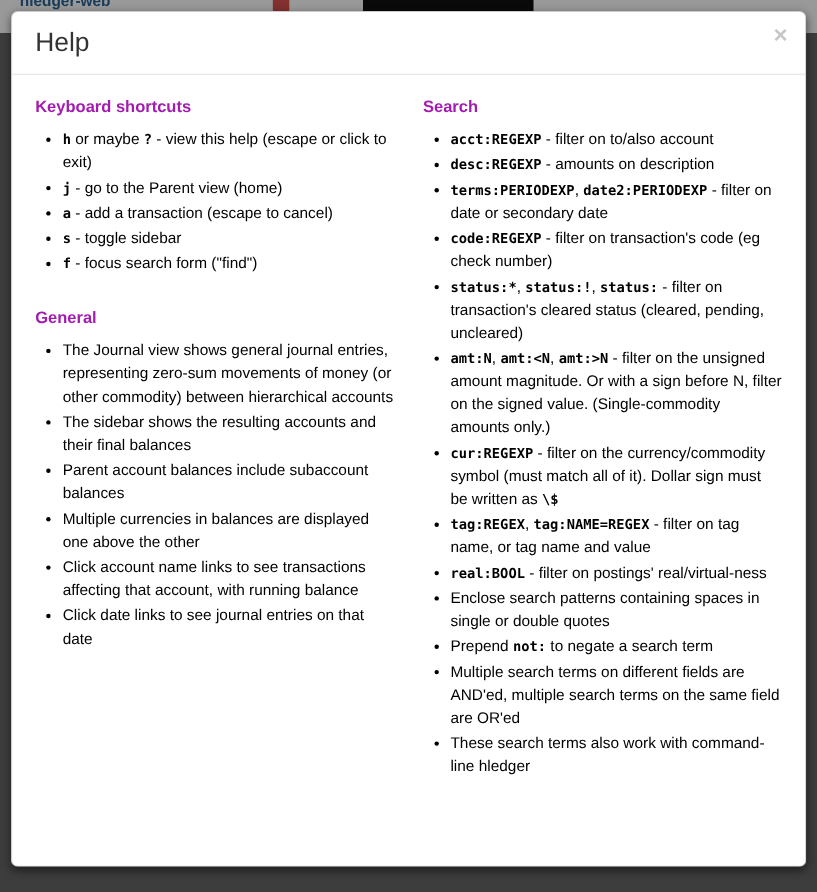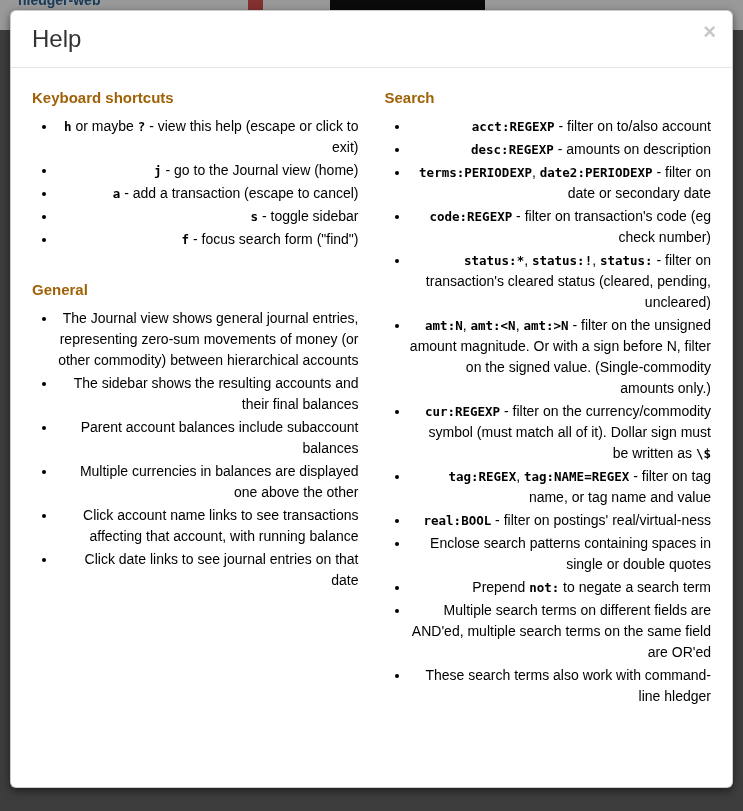--- a/index.html
+++ b/index.html
@@ -63,29 +63,29 @@
     display: flex;
     gap: 26px;
     padding: 21px 21px 10px 21px;
     color: #000;
   }
   .col { flex: 1 1 0; min-width: 0; }
   .section-heading {
     margin: 0 0 10px 0;
     font-size: 15px;
     font-weight: bold;
-    color: #a16207;
+    color: #a21caf;
   }
   .section-heading.spaced { margin-top: 31px; }
   ul.help-list {
     margin: 0; padding: 0 0 0 25px;
     font-size: 14px;
     line-height: 1.5;
   }
-  ul.help-list li { margin: 0 0 2px 0; text-align: right; }
+  ul.help-list li { margin: 0 0 2px 0; }
   .code {
     font-family: "DejaVu Sans Mono", monospace;
     font-weight: bold;
     font-size: 12.5px;
     color: #000;
   }
 </style>
 </head>
 <body>
 
@@ -100,21 +100,21 @@
 <div class="modal">
   <div class="modal-header">
     <h2 class="modal-title">Help</h2>
     <span class="close">×</span>
   </div>
   <div class="modal-body">
     <div class="col">
       <h4 class="section-heading">Keyboard shortcuts</h4>
       <ul class="help-list">
           <li><span class="code">h</span><span> or maybe </span><span class="code">?</span><span> - view this help (escape or click to exit)</span></li>
-          <li><span class="code">j</span><span> - go to the Journal view (home)</span></li>
+          <li><span class="code">j</span><span> - go to the Parent view (home)</span></li>
           <li><span class="code">a</span><span> - add a transaction (escape to cancel)</span></li>
           <li><span class="code">s</span><span> - toggle sidebar</span></li>
           <li><span class="code">f</span><span> - focus search form ("find")</span></li>
         </ul>
       <h4 class="section-heading spaced">General</h4>
       <ul class="help-list">
           <li><span>The Journal view shows general journal entries, representing zero-sum movements of money (or other commodity) between hierarchical accounts</span></li>
           <li><span>The sidebar shows the resulting accounts and their final balances</span></li>
           <li><span>Parent account balances include subaccount balances</span></li>
           <li><span>Multiple currencies in balances are displayed one above the other</span></li>

